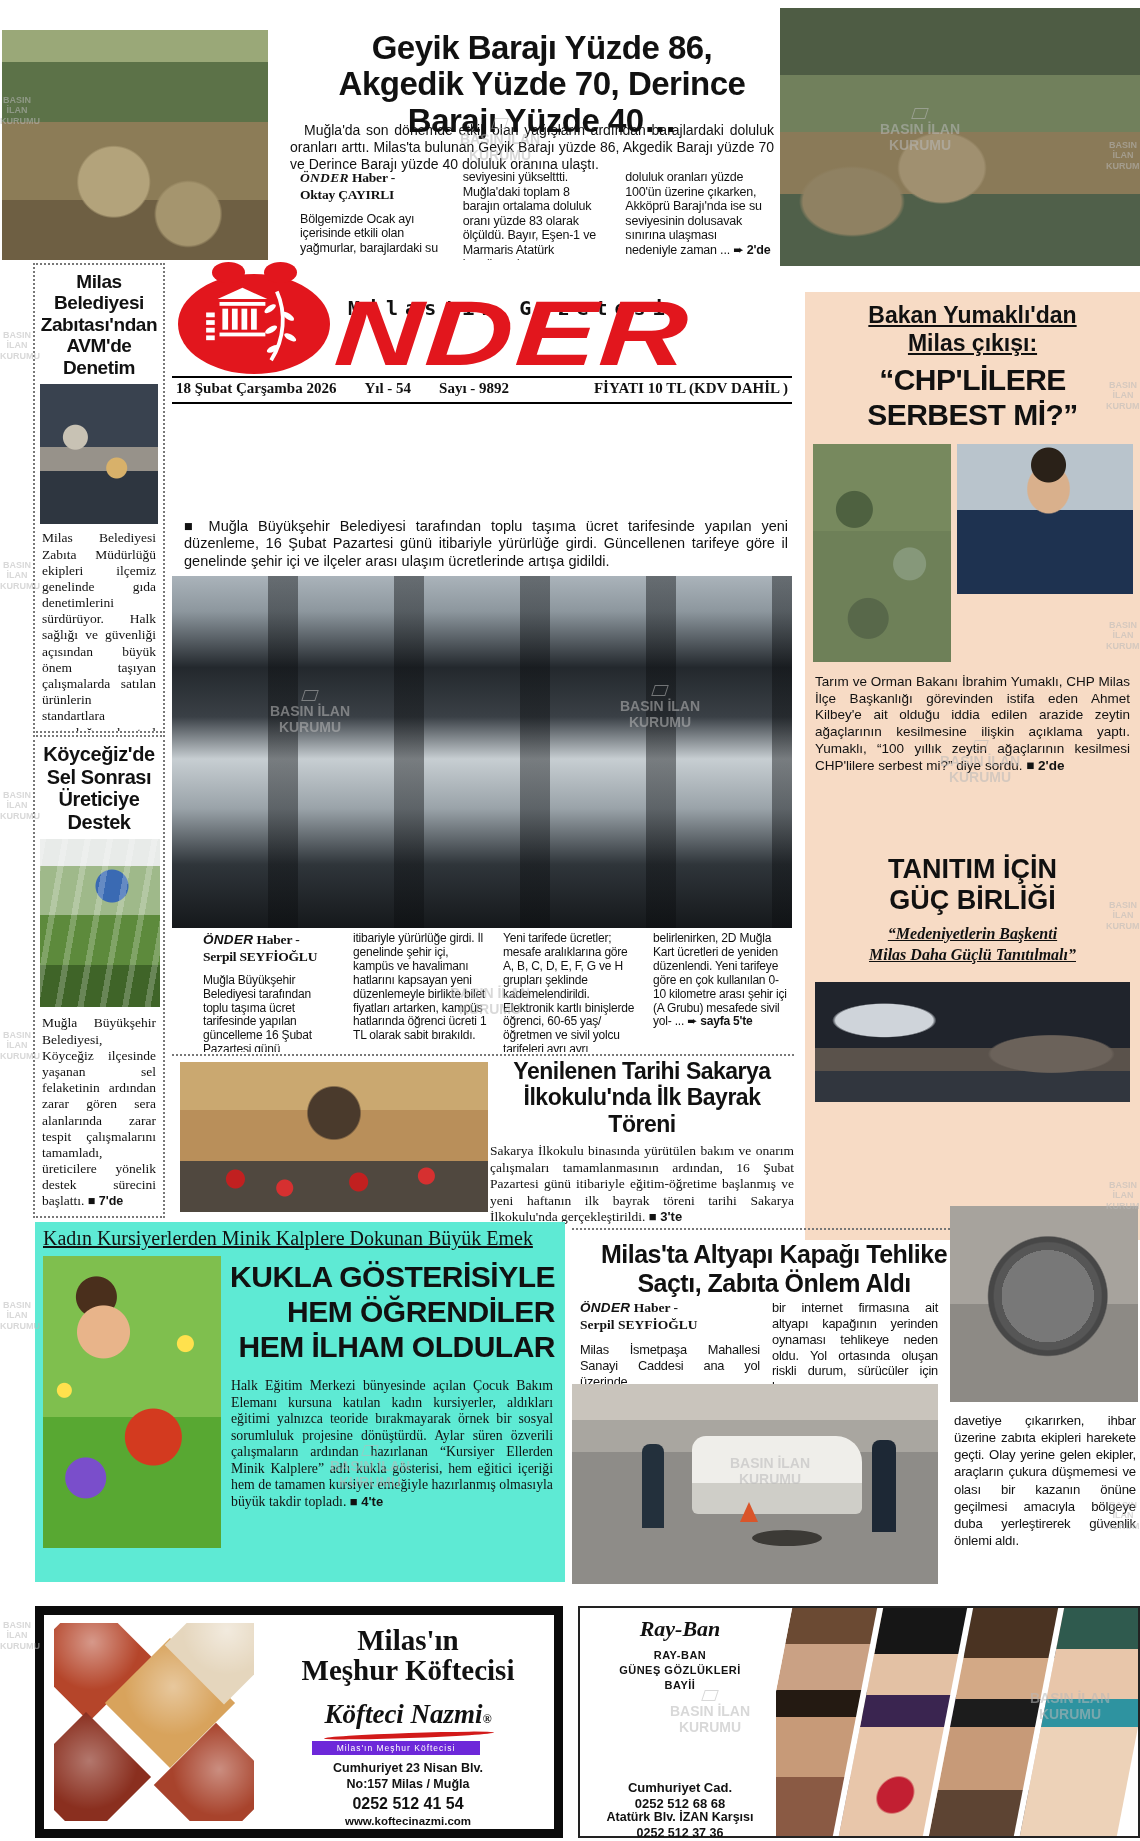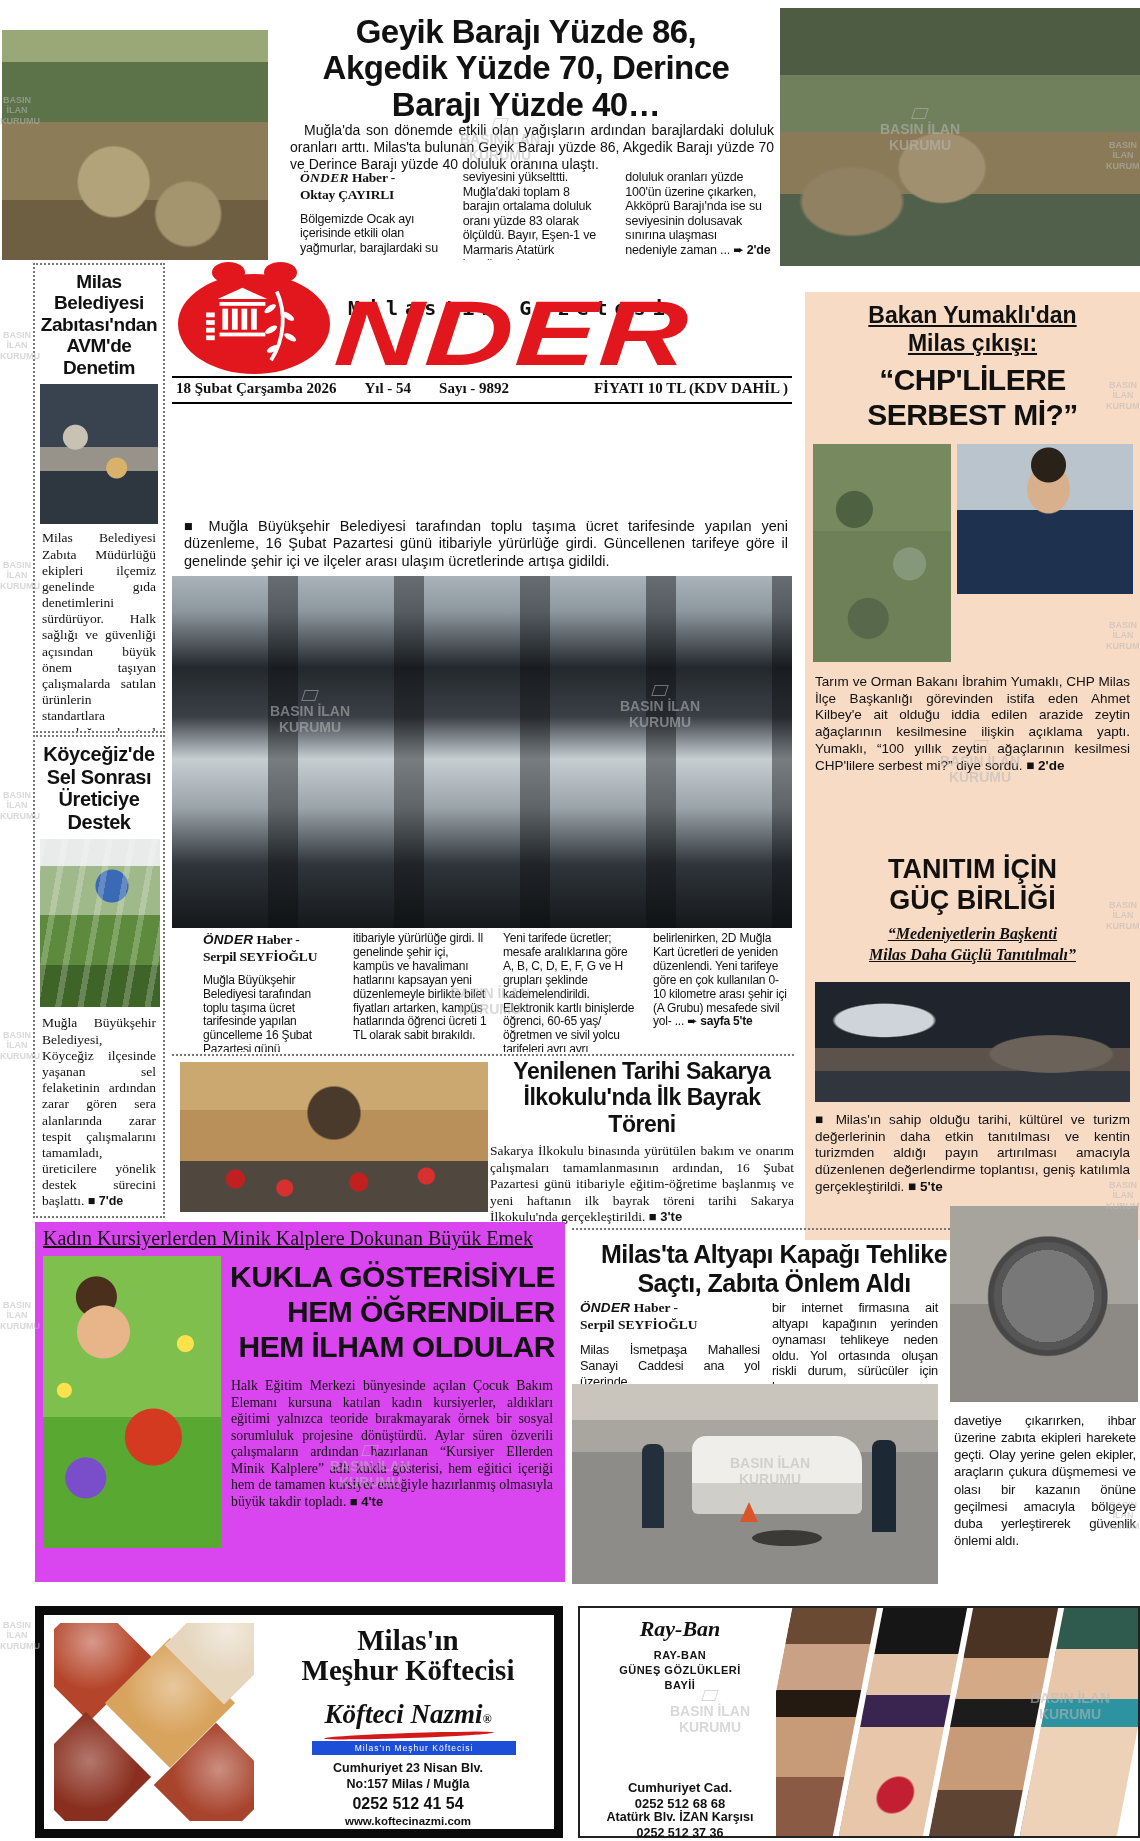--- a/index.html
+++ b/index.html
@@ -8,21 +8,21 @@
   .abs{position:absolute;}
   .ph{position:absolute;overflow:hidden;}
   .sans{font-family:"Liberation Sans","DejaVu Sans",sans-serif;}
   .mono{font-family:"DejaVu Sans Mono",monospace;}
   .jst{text-align:justify;}
   .hl{display:block;}
   .jump{font-weight:bold;white-space:nowrap;}
   .brand{font-style:italic;font-weight:900;letter-spacing:.3px;}
   .dotline{position:absolute;border-top:2px dotted #777;height:0;}
   
-  .top-head{margin:0;text-align:center;font-weight:bold;font-size:33px;line-height:1.1;letter-spacing:-0.5px;}
+  .top-head{margin:16px;text-align:center;font-weight:bold;font-size:33px;line-height:1.1;letter-spacing:-0.5px;}
   .top-lead{font-size:14px;line-height:1.2;text-indent:14px;}
   .top-cols{display:flex;gap:16px;}
   .top-cols .col{flex:1;font-size:12.5px;line-height:1.16;letter-spacing:-0.2px;}
   .byline{margin:0 0 8px 0;font-family:"Liberation Serif","DejaVu Serif",serif;font-weight:bold;font-size:13.5px;line-height:1.25;}
   
   .tagline{letter-spacing:7px;font-size:20px;font-weight:bold;white-space:nowrap;}
   .logo-o{position:absolute;left:178px;top:274px;width:152px;height:100px;background:#e2161d;border-radius:50%;}
   .logo-dot{position:absolute;width:33px;height:21px;background:#e2161d;border-radius:50%;top:-12px;}
   .logo-rest{position:absolute;left:338px;top:294px;font-size:92px;line-height:.85;font-weight:bold;font-style:italic;
              color:#e2161d;transform:scaleX(1.32) skewX(-3deg);transform-origin:left top;letter-spacing:2px;white-space:nowrap;}
@@ -46,37 +46,37 @@
   .salmon{position:absolute;left:805px;top:292px;width:335px;height:948px;background:#f7dbc5;}
   .bak-kicker{position:absolute;left:0;top:10px;width:100%;text-align:center;font-weight:bold;font-size:23px;line-height:1.2;}
   .bak-kicker .hl{text-decoration:underline;}
   .bak-head{position:absolute;left:0;top:70px;width:100%;text-align:center;font-weight:bold;font-size:30px;line-height:1.18;letter-spacing:-0.5px;}
   .sal-body{position:absolute;font-size:13.5px;line-height:1.24;text-align:justify;}
   .tan-head{position:absolute;left:0;top:562px;width:100%;text-align:center;font-weight:bold;font-size:27px;line-height:1.15;}
   .tan-sub{position:absolute;left:0;top:632px;width:100%;text-align:center;font-family:"Liberation Serif","DejaVu Serif",serif;
            font-weight:bold;font-style:italic;font-size:16px;line-height:1.3;}
   .tan-sub .hl{text-decoration:underline;}
   
-  .yellowbox{position:absolute;left:35px;top:1222px;width:530px;height:360px;background:#d946ef;overflow:hidden;}
+  .yellowbox{position:absolute;left:35px;top:1222px;width:530px;height:360px;background:#5eead4;overflow:hidden;}
   .kuk-kicker{position:absolute;left:8px;top:5px;width:516px;font-family:"Liberation Serif","DejaVu Serif",serif;
               font-size:20px;text-decoration:underline;white-space:nowrap;}
   .kuk-head{position:absolute;left:190px;top:38px;width:330px;text-align:right;font-weight:bold;font-size:30px;line-height:1.16;letter-spacing:-0.5px;}
   .kuk-body{position:absolute;left:196px;top:156px;width:322px;font-family:"Liberation Serif","DejaVu Serif",serif;
             font-size:13.8px;line-height:1.2;text-align:justify;}
   
   .alt-head{position:absolute;left:572px;top:1238px;width:400px;text-align:center;font-weight:bold;font-size:25px;line-height:1.16;letter-spacing:-0.5px;}
   .alt-col{position:absolute;font-size:12.8px;line-height:1.24;letter-spacing:-0.2px;text-align:justify;}
   
   .kofteci{position:absolute;left:35px;top:1606px;width:528px;height:232px;border:9px solid #0b0b0b;background:#fff;box-sizing:border-box;}
   .kof-title{position:absolute;left:218px;top:10px;width:292px;text-align:center;font-family:"Liberation Serif","DejaVu Serif",serif;
              font-weight:bold;font-size:29px;line-height:1.05;}
   .kof-brand{position:absolute;left:218px;top:84px;width:292px;text-align:center;font-family:"Liberation Serif","DejaVu Serif",serif;
              font-weight:bold;font-style:italic;font-size:27px;}
   .kof-swoosh{position:absolute;left:280px;top:118px;width:170px;height:5px;background:#d21a1a;border-radius:50%;transform:rotate(-2deg);}
-  .kof-tag{position:absolute;left:268px;top:126px;width:204px;background:#1d4ed8;color:#fff;text-align:center;font-size:8.5px;
+  .kof-tag{position:absolute;left:268px;top:126px;width:168px;background:#6d28d9;color:#fff;text-align:center;font-size:8.5px;
            letter-spacing:1px;padding:2px 0;}
   .kof-addr{position:absolute;left:218px;top:146px;width:292px;text-align:center;font-weight:bold;font-size:12.5px;line-height:1.25;}
   .kof-phone{position:absolute;left:218px;top:180px;width:292px;text-align:center;font-weight:bold;font-size:16px;}
   .kof-web{position:absolute;left:218px;top:200px;width:292px;text-align:center;font-weight:bold;font-size:11.5px;}
   .collage{position:absolute;left:10px;top:8px;width:200px;height:198px;overflow:hidden;}
   .diamond{position:absolute;transform:rotate(45deg);}
   .levent{position:absolute;left:578px;top:1606px;width:562px;height:232px;border:2px solid #222;background:#fff;box-sizing:border-box;}
   .lev-script{position:absolute;left:10px;top:8px;width:180px;text-align:center;font-family:"Liberation Serif","DejaVu Serif",serif;
               font-style:italic;font-weight:bold;font-size:22px;}
   .lev-dealer{position:absolute;left:10px;top:40px;width:180px;text-align:center;font-weight:bold;font-size:11px;line-height:1.35;letter-spacing:.5px;}
@@ -273,24 +273,20 @@
       <span class="hl">GÜÇ BİRLİĞİ</span>
     </div>
     <div class="tan-sub">
       <span class="hl">“Medeniyetlerin Başkenti</span>
       <span class="hl">Milas Daha Güçlü Tanıtılmalı”</span>
     </div>
     <div class="ph" style="left:10px;top:690px;width:315px;height:120px;background:
          radial-gradient(ellipse at 22% 32%, #cfd4da 0 14%, rgba(0,0,0,0) 15%),
          radial-gradient(ellipse at 75% 60%, #6b625a 0 18%, rgba(0,0,0,0) 19%),
          linear-gradient(180deg,#20242c 0 55%,#5a524b 55% 74%,#31363e 74% 100%);"></div>
-    <p class="sal-body" style="left:10px;top:820px;width:315px;margin:0;">
-      <span>■ Milas'ın sahip olduğu tarihi, kültürel ve turizm değerlerinin daha etkin tanıtılması ve kentin turizmden aldığı payın artırılması amacıyla düzenlenen değerlendirme toplantısı, geniş katılımla gerçekleştirildi.</span>
-      <span class="jump">■ 5'te</span>
-    </p>
   </div>
 
   <div class="yellowbox">
     <div class="kuk-kicker">Kadın Kursiyerlerden Minik Kalplere Dokunan Büyük Emek</div>
     <div class="ph" style="left:8px;top:34px;width:178px;height:292px;background:
          radial-gradient(circle at 34% 26%, #e8b48a 0 26px, rgba(0,0,0,0) 27px),
          radial-gradient(circle at 30% 14%, #4a2f1c 0 20px, rgba(0,0,0,0) 21px),
          radial-gradient(circle at 62% 62%, #d33a1f 0 28px, rgba(0,0,0,0) 29px),
          radial-gradient(circle at 24% 76%, #7a4ecb 0 20px, rgba(0,0,0,0) 21px),
          radial-gradient(circle at 80% 30%, #ffe14d 0 8px, rgba(0,0,0,0) 9px),

